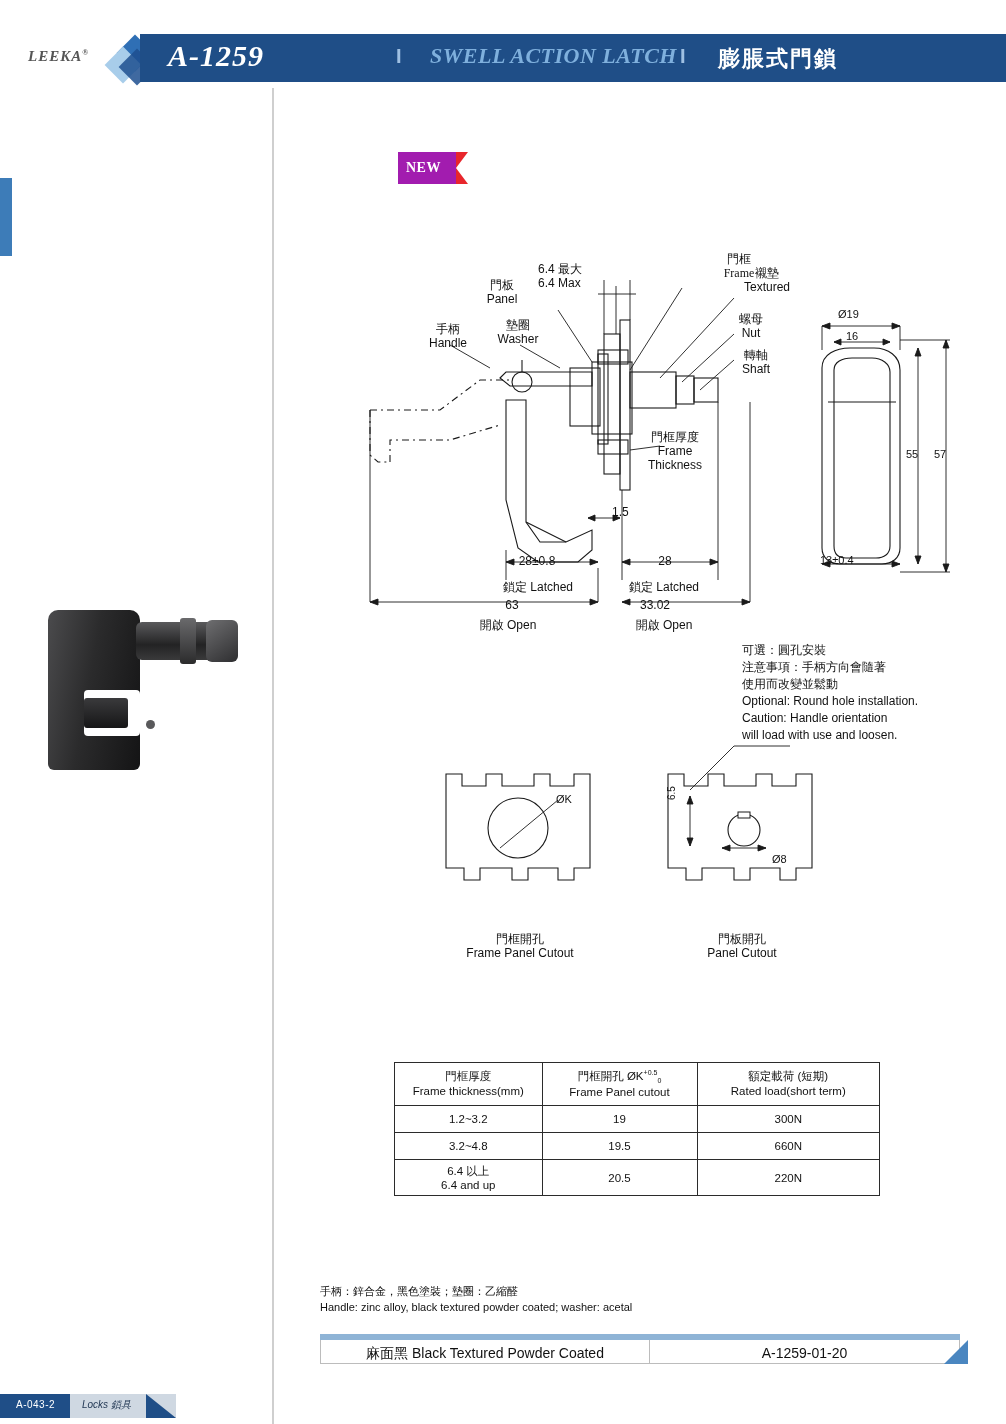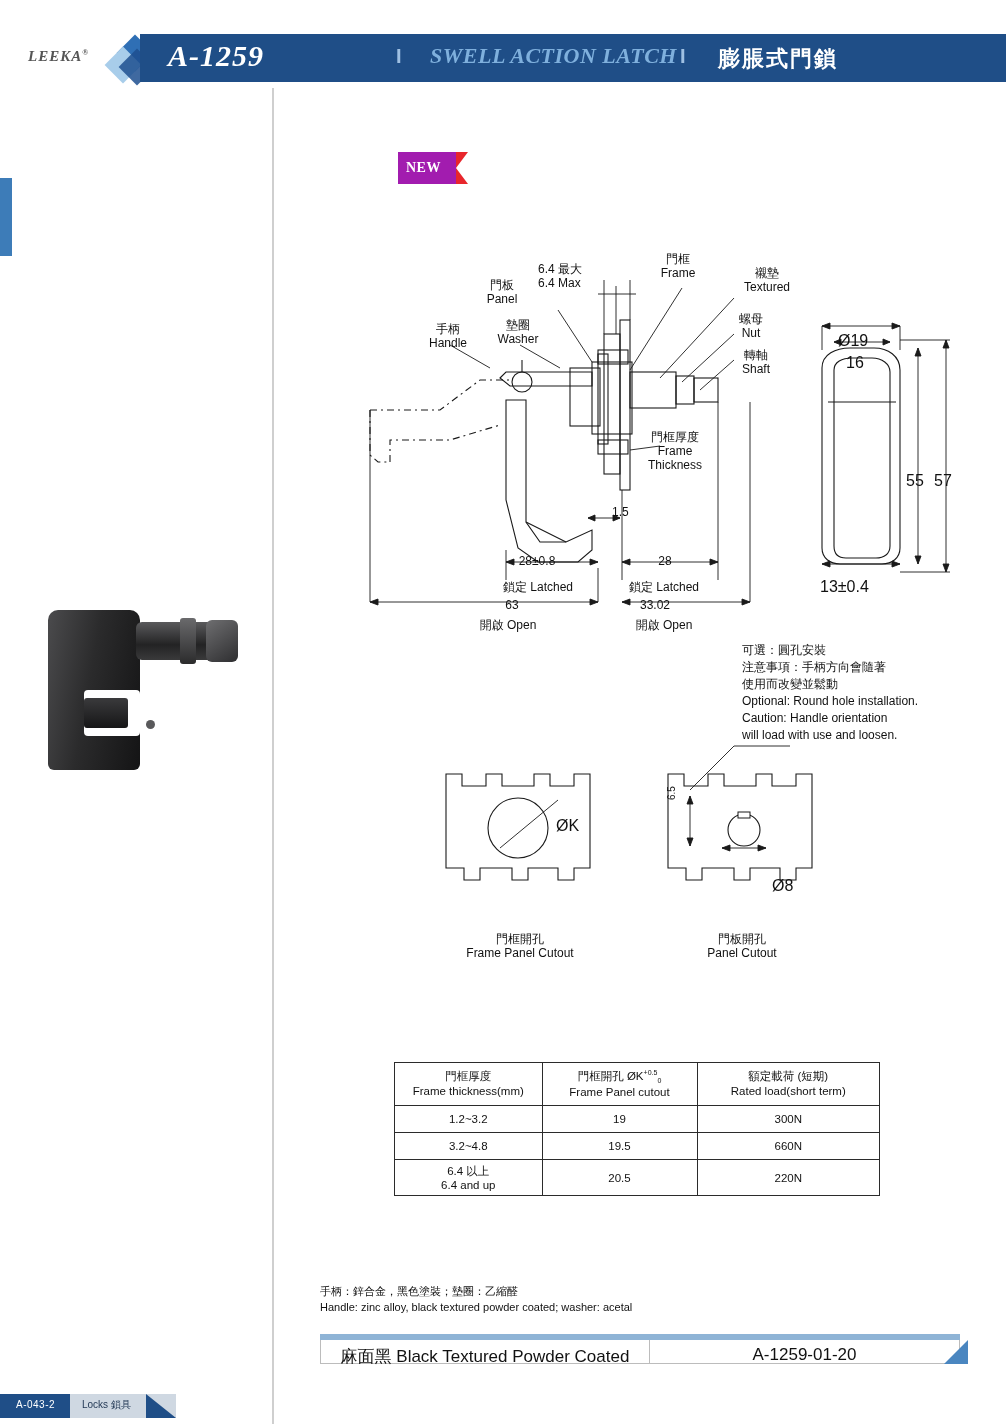--- a/index.html
+++ b/index.html
@@ -61,21 +61,21 @@
   .footer-tab {
     position:absolute; left:0; bottom:6px; height:24px; width:176px;
     background:#1f4e87;
   }
   .footer-tab .pg {
     position:absolute; left:16px; top:5px; font-size:10px; color:#ffffff; letter-spacing:.5px;
   }
   .footer-tab2 {
     position:absolute; left:70px; bottom:6px; height:24px; width:106px; background:#cfd8e2;
   }
-  .footer-tab2 .lbl { position:absolute; left:12px; top:5px; font-size:10px; color:#1f3552; }
+  .footer-tab2 .lbl { position:absolute; left:12px; top:5px; font-size:10px; color:#1f3552;font-style:italic; }
   .footer-arrow {
     position:absolute; left:146px; bottom:6px; width:0; height:0;
     border-left:30px solid #1f4e87; border-top:24px solid transparent;
   }
 
   
   .photo { position:absolute; left:40px; top:560px; width:200px; height:240px; }
   .photo .body {
     position:absolute; left:8px; top:50px; width:92px; height:160px;
     background:linear-gradient(100deg,#4b4b4d 0%,#2b2b2c 45%,#141415 100%);
@@ -116,21 +116,21 @@
     font-family:"Liberation Serif", serif; letter-spacing:.5px;
   }
   .new-badge:after {
     content:""; position:absolute; left:58px; top:0; width:0; height:0;
     border-top:16px solid #e8262c; border-bottom:16px solid #e8262c; border-right:12px solid transparent;
   }
 
   
   .lbl { position:absolute; font-size:12px; color:#111; line-height:1.18; white-space:nowrap; }
   .lbl.c { text-align:center; }
-  .lbl.sm { font-size:16px;margin-top:24px; }
+  .lbl.sm { font-size:11px; }
   .lbl.xs { font-size:10px; }
   svg { position:absolute; overflow:visible; }
 
   
   .spec-table {
     position:absolute; left:394px; top:1062px; width:486px;
     border-collapse:collapse;
     font-size:11.5px;
   }
   .spec-table td, .spec-table th {
@@ -147,21 +147,21 @@
   .botbar .blue { position:absolute; left:0; top:0; width:640px; height:6px; background:#8fb4d6; }
   .botbar .cell1 {
     position:absolute; left:0; top:6px; width:330px; height:24px;
     border:1px solid #bcbcbc; border-top:none; box-sizing:border-box;
   }
   .botbar .cell2 {
     position:absolute; left:330px; top:6px; width:310px; height:24px;
     border:1px solid #bcbcbc; border-top:none; border-left:none; box-sizing:border-box;
   }
   .botbar .ctxt {
-    position:absolute; width:100%; top:5px; text-align:center; font-size:17px; color:#111;
+    position:absolute; width:100%; top:5px; text-align:center; font-size:14px; color:#111;
     font-family:"Liberation Sans", sans-serif;
   }
   .botarrow {
     position:absolute; left:944px; top:1340px; width:0; height:0;
     border-bottom:24px solid #4a86c0; border-left:24px solid transparent;
   }
 </style>
 </head>
 <body>
 
@@ -286,21 +286,21 @@
   </div>
   <div class="lbl c" style="left:487px; top:318px; width:62px;">
     <span>墊圈</span><br><span>Washer</span>
   </div>
   <div class="lbl c" style="left:477px; top:278px; width:50px;">
     <span>門板</span><br><span>Panel</span>
   </div>
   <div class="lbl" style="left:538px; top:262px;">
     <span>6.4 最大</span><br><span>6.4 Max</span>
   </div>
-  <div class="lbl c" style="left:653px; top:252px; width:50px;">
+  <div class="lbl c" style="left:714px; top:252px; width:50px;font-family:Liberation Serif, serif;">
     <span>門框</span><br><span>Frame</span>
   </div>
   <div class="lbl c" style="left:736px; top:266px; width:62px;">
     <span>襯墊</span><br><span>Textured</span>
   </div>
   <div class="lbl c" style="left:726px; top:312px; width:50px;">
     <span>螺母</span><br><span>Nut</span>
   </div>
   <div class="lbl c" style="left:730px; top:348px; width:52px;">
     <span>轉軸</span><br><span>Shaft</span>

